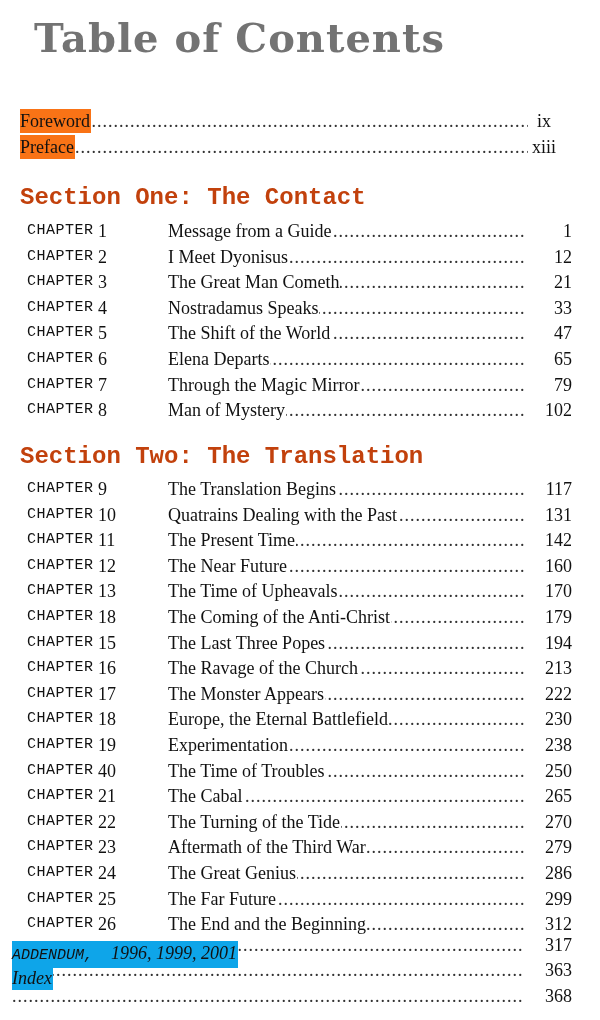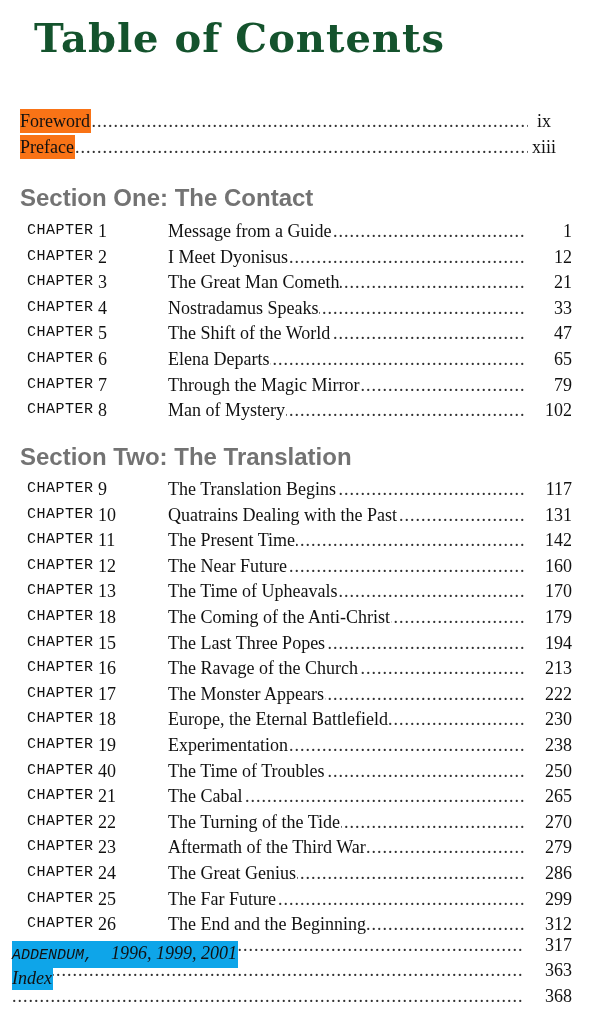--- a/index.html
+++ b/index.html
@@ -1,30 +1,30 @@
 <!DOCTYPE html>
 <html><head>
 <meta charset="utf-8">
 <style>
   html, body { margin: 0; padding: 0; background: #ffffff; }
   body { width: 600px; height: 1020px; position: relative; overflow: hidden; color: #111; }
   .page { position: absolute; left: 0; top: 0; width: 600px; height: 1020px; }
   .title {
     position: absolute; left: 0; top: 14px; width: 479px; text-align: center;
     font-family: "DejaVu Serif", serif; font-weight: bold; font-size: 40px;
-    letter-spacing: 1px; color: #14532d;
+    letter-spacing: 1px; color: #737373;
   }
   .row { position: absolute; height: 24px; font-family: "Liberation Serif", serif; font-size: 18px; line-height: 24px; white-space: nowrap; }
   .front { left: 20px; width: 548px; }
   .front .lbl { position: absolute; left: 0; top: 0; background: #f97316; padding-right: 1px; }
   .front .dots { position: absolute; left: 0; right: 40px; top: 0; overflow: hidden; color: #333; letter-spacing: 1px; }
   .front .pg { position: absolute; right: 4px; top: 0; width: 40px; text-align: center; }
   .section {
-    position: absolute; left: 20px; font-family: Liberation Sans, sans-serif; font-weight: bold;
-    font-size: 24px; color: #737373;
+    position: absolute; left: 20px; font-family: Liberation Mono, monospace; font-weight: bold;
+    font-size: 24px; color: #c2410c;
   }
   .ch .cap { position: absolute; left: 0; top: 0; font-family: "Liberation Mono", monospace; font-size: 15px; letter-spacing: 0.5px; margin-left: 9px; }
   .ch .num { position: absolute; left: 80px; top: 0; font-family: "Liberation Serif", serif; font-size: 18px; }
   .ch .ttl { position: absolute; left: 150px; top: 0; width: 356px; overflow: hidden; }
   .ch .ttl .t { background: #fff; padding-right: 1px; position: relative; z-index: 1; }
   .ch .ttl .d { position: absolute; left: 0; right: 0; top: 0; color: #333; letter-spacing: 1px; overflow: hidden; }
   .ch .pg { position: absolute; right: 0; top: 0; width: 50px; text-align: right; }
   .ch { left: 18px; width: 554px; }
   .tail { left: 12px; width: 560px; }
   .tail .lbl { position: absolute; left: 0; top: 8px; background: #0ea5e9; padding-right: 1px; z-index: 1; font-style: italic; }

